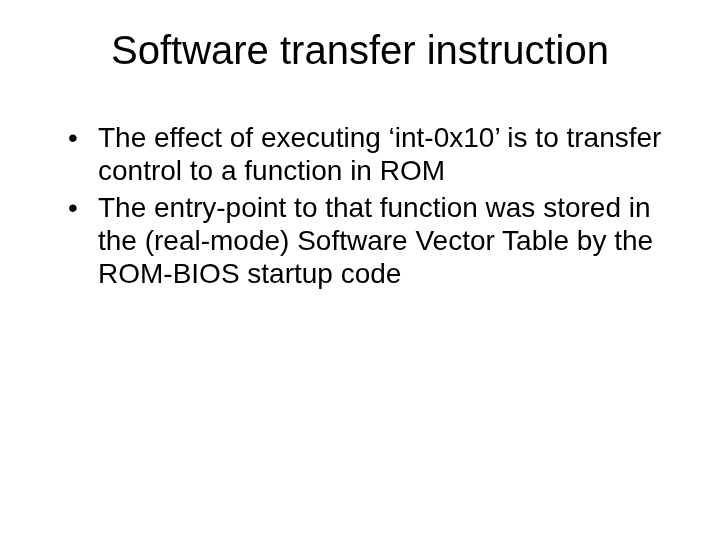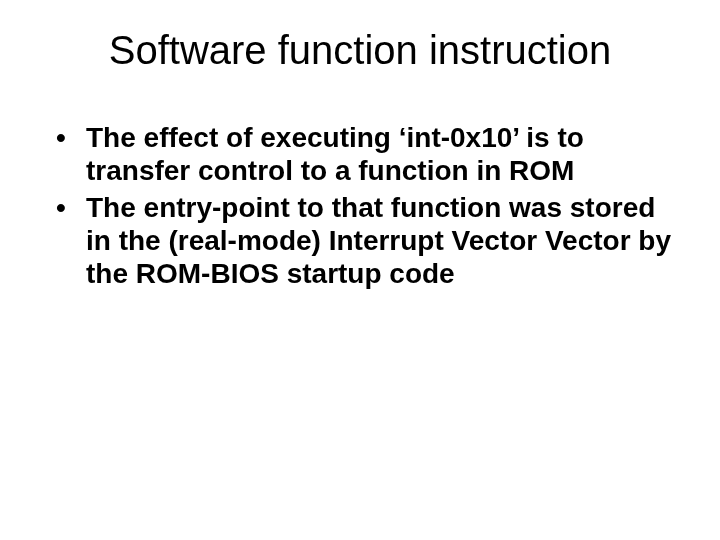--- a/index.html
+++ b/index.html
@@ -18,23 +18,22 @@
     padding: 28px 40px 40px 40px;
   }
   .title {
     font-size: 40px;
     text-align: center;
     margin: 0 0 48px 0;
     font-weight: 400;
   }
   ul.bullets {
     list-style: none;
-    margin: 4px;
+    margin: 16px;
     padding: 0 0 0 6px;
-    font-weight: bold;
   }
   ul.bullets > li {
     position: relative;
     font-size: 28px;
     line-height: 1.18;
     padding-left: 36px;
     margin: 0 0 4px 0;
   }
   ul.bullets > li::before {
     content: "•";
@@ -42,18 +41,18 @@
     left: 6px;
     top: 0;
     font-size: 28px;
     line-height: 1.18;
   }
 </style>
 </head>
 <body>
 
 <div class="slide">
-  <h1 class="title">Software function instruction</h1>
+  <h1 class="title">Software transfer instruction</h1>
   <ul class="bullets">
     <li>The effect of executing ‘int-0x10’ is to transfer control to a function in ROM</li>
-    <li>The entry-point to that function was stored in the (real-mode) Interrupt Vector Vector by the ROM-BIOS startup code</li>
+    <li>The entry-point to that function was stored in the (real-mode) Software Vector Table by the ROM-BIOS startup code</li>
   </ul>
 </div>
 
 </body></html>

